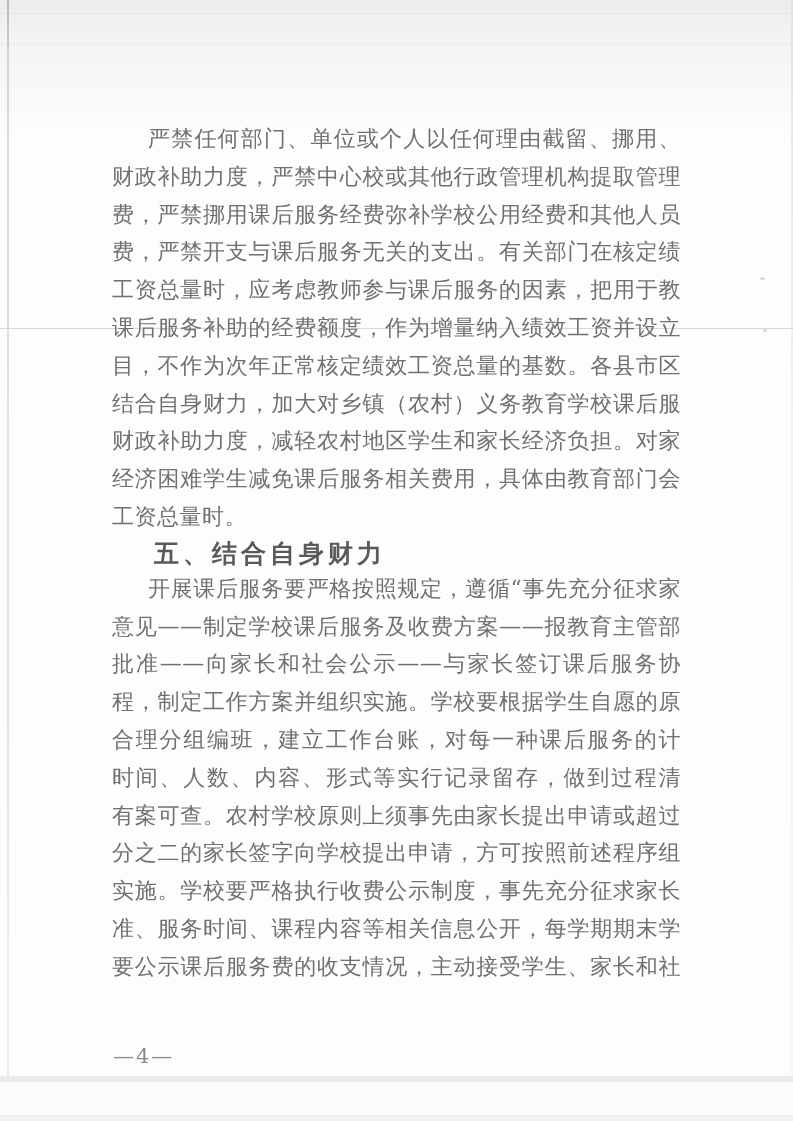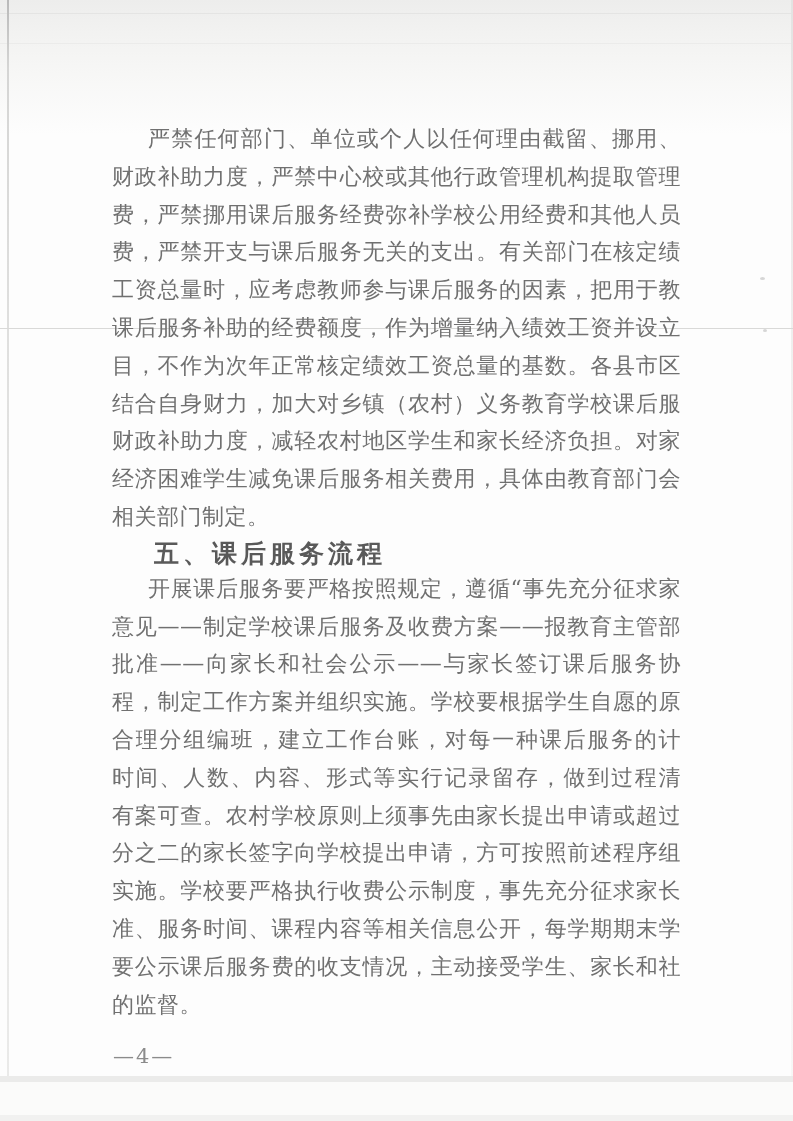--- a/index.html
+++ b/index.html
@@ -108,37 +108,36 @@
       <div class="line indent">严禁任何部门、单位或个人以任何理由截留、挪用、挤</div>
       <div class="line">财政补助力度，严禁中心校或其他行政管理机构提取管理</div>
       <div class="line">费，严禁挪用课后服务经费弥补学校公用经费和其他人员经</div>
       <div class="line">费，严禁开支与课后服务无关的支出。有关部门在核定绩效</div>
       <div class="line">工资总量时，应考虑教师参与课后服务的因素，把用于教师</div>
       <div class="line">课后服务补助的经费额度，作为增量纳入绩效工资并设立项</div>
       <div class="line">目，不作为次年正常核定绩效工资总量的基数。各县市区要</div>
       <div class="line">结合自身财力，加大对乡镇（农村）义务教育学校课后服务</div>
       <div class="line">财政补助力度，减轻农村地区学生和家长经济负担。对家庭</div>
       <div class="line">经济困难学生减免课后服务相关费用，具体由教育部门会同</div>
-      <div class="line end">相关部门制定。</div>
+      <div class="line end">工资总量时。</div>
     </div>
 
-    <div class="heading">五、课后服务流程</div>
+    <div class="heading">五、结合自身财力</div>
 
     <div class="para">
       <div class="line indent">开展课后服务要严格按照规定，遵循“事先充分征求家长</div>
       <div class="line">意见——制定学校课后服务及收费方案——报教育主管部门</div>
       <div class="line">批准——向家长和社会公示——与家长签订课后服务协议”流</div>
       <div class="line">程，制定工作方案并组织实施。学校要根据学生自愿的原则</div>
       <div class="line">合理分组编班，建立工作台账，对每一种课后服务的计划、</div>
       <div class="line">时间、人数、内容、形式等实行记录留存，做到过程清楚、</div>
       <div class="line">有案可查。农村学校原则上须事先由家长提出申请或超过三</div>
       <div class="line">分之二的家长签字向学校提出申请，方可按照前述程序组织</div>
       <div class="line">实施。学校要严格执行收费公示制度，事先充分征求家长</div>
       <div class="line">准、服务时间、课程内容等相关信息公开，每学期期末学校</div>
       <div class="line">要公示课后服务费的收支情况，主动接受学生、家长和社会</div>
-      <div class="line end">的监督。</div>
     </div>
 
   </div>
 
   <div class="page-number">—4—</div>
 
 </div>
 
 </body></html>

